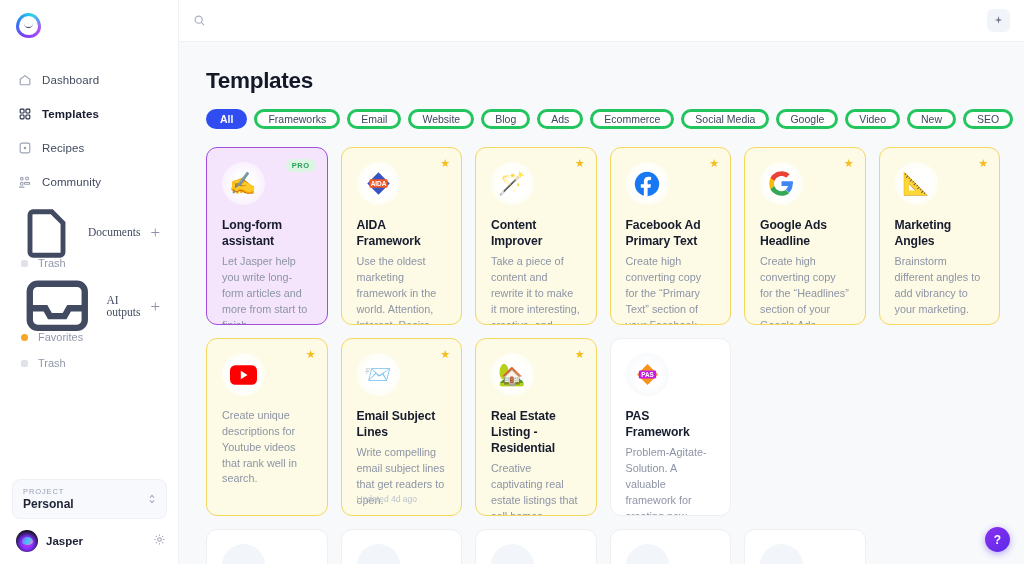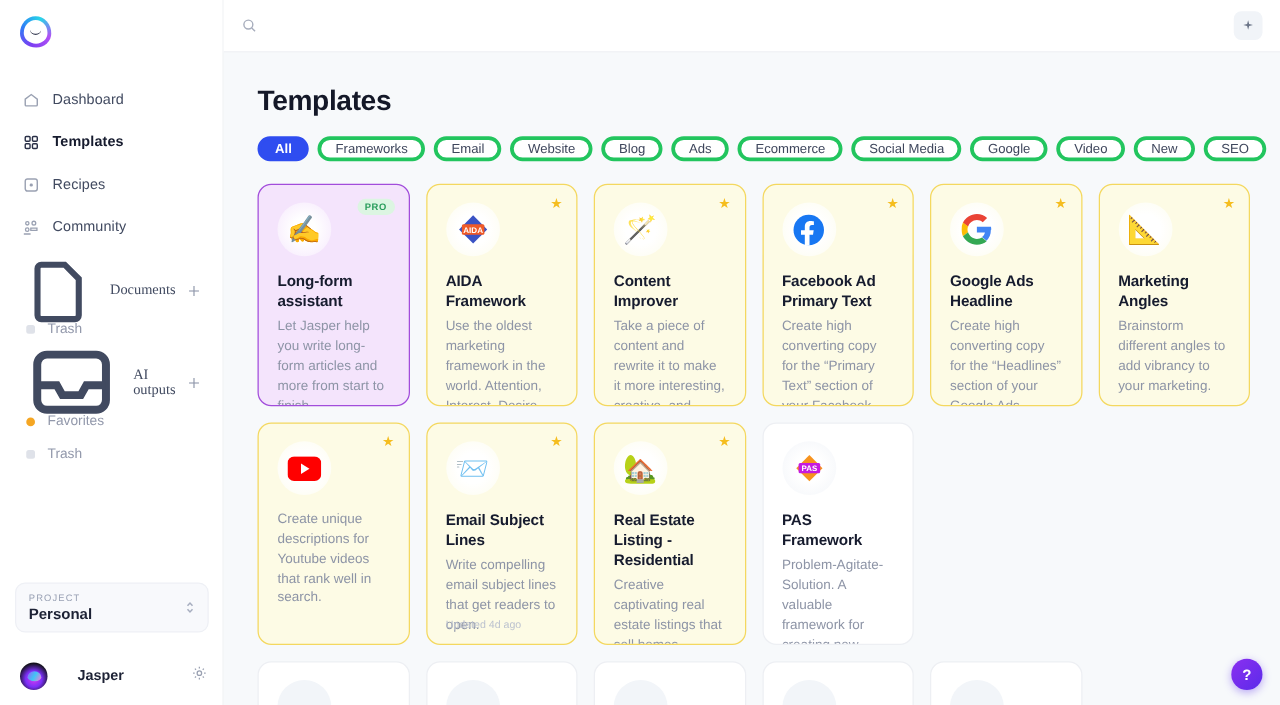--- a/index.html
+++ b/index.html
@@ -58,31 +58,31 @@
   }
   .nav-sub {
     display: flex; align-items: center; gap: 10px;
     height: 22px; padding: 0 8px; margin-bottom: 4px; border-radius: 6px;
     font-size: 11px; color: #9298ab; cursor: pointer;
   }
   .dot { width: 7px; height: 7px; border-radius: 2px; background: #dfe2e9; margin-left: 3px; flex:none; }
   .dot.fav { background: #f5a623; border-radius: 50%; }
 
   .project-box {
-    position: absolute; left: 12px; bottom: 58px; width: 155px;
+    position: absolute; left: 12px; bottom: 45px; width: 155px;
     background: #f8f9fc; border: 1px solid #eef0f5; border-radius: 8px;
     padding: 7px 10px; display: flex; align-items: center; cursor: pointer;
   }
   .project-box .lbl { font-size: 7.5px; letter-spacing: .9px; color: #98a0b3; text-transform: uppercase; }
   .project-box .val { font-size: 12px; font-weight: bold; color: #1d2235; margin-top: 1px; }
   .project-box .chev { margin-left: auto; display:flex; flex-direction:column; gap:2px; color:#a7aec0; }
 
   .user-row {
     position: absolute; left: 16px; bottom: 12px; width: 150px;
-    display: flex; align-items: center; gap: 24px; cursor: pointer;
+    display: flex; align-items: center; gap: 8px; cursor: pointer;
   }
   .avatar {
     width: 22px; height: 22px; border-radius: 50%;
     background: radial-gradient(circle at 50% 60%, #d83bf0 0%, #7b2ff7 38%, #15121f 72%, #000 100%);
     flex: none; display:flex; align-items:center; justify-content:center;
   }
   .avatar .blob {
     width: 11px; height: 8px; border-radius: 50% 50% 45% 55% / 60% 60% 40% 40%;
     background: linear-gradient(120deg,#9b5bff,#3fc6f5,#ff7ad9);
   }

